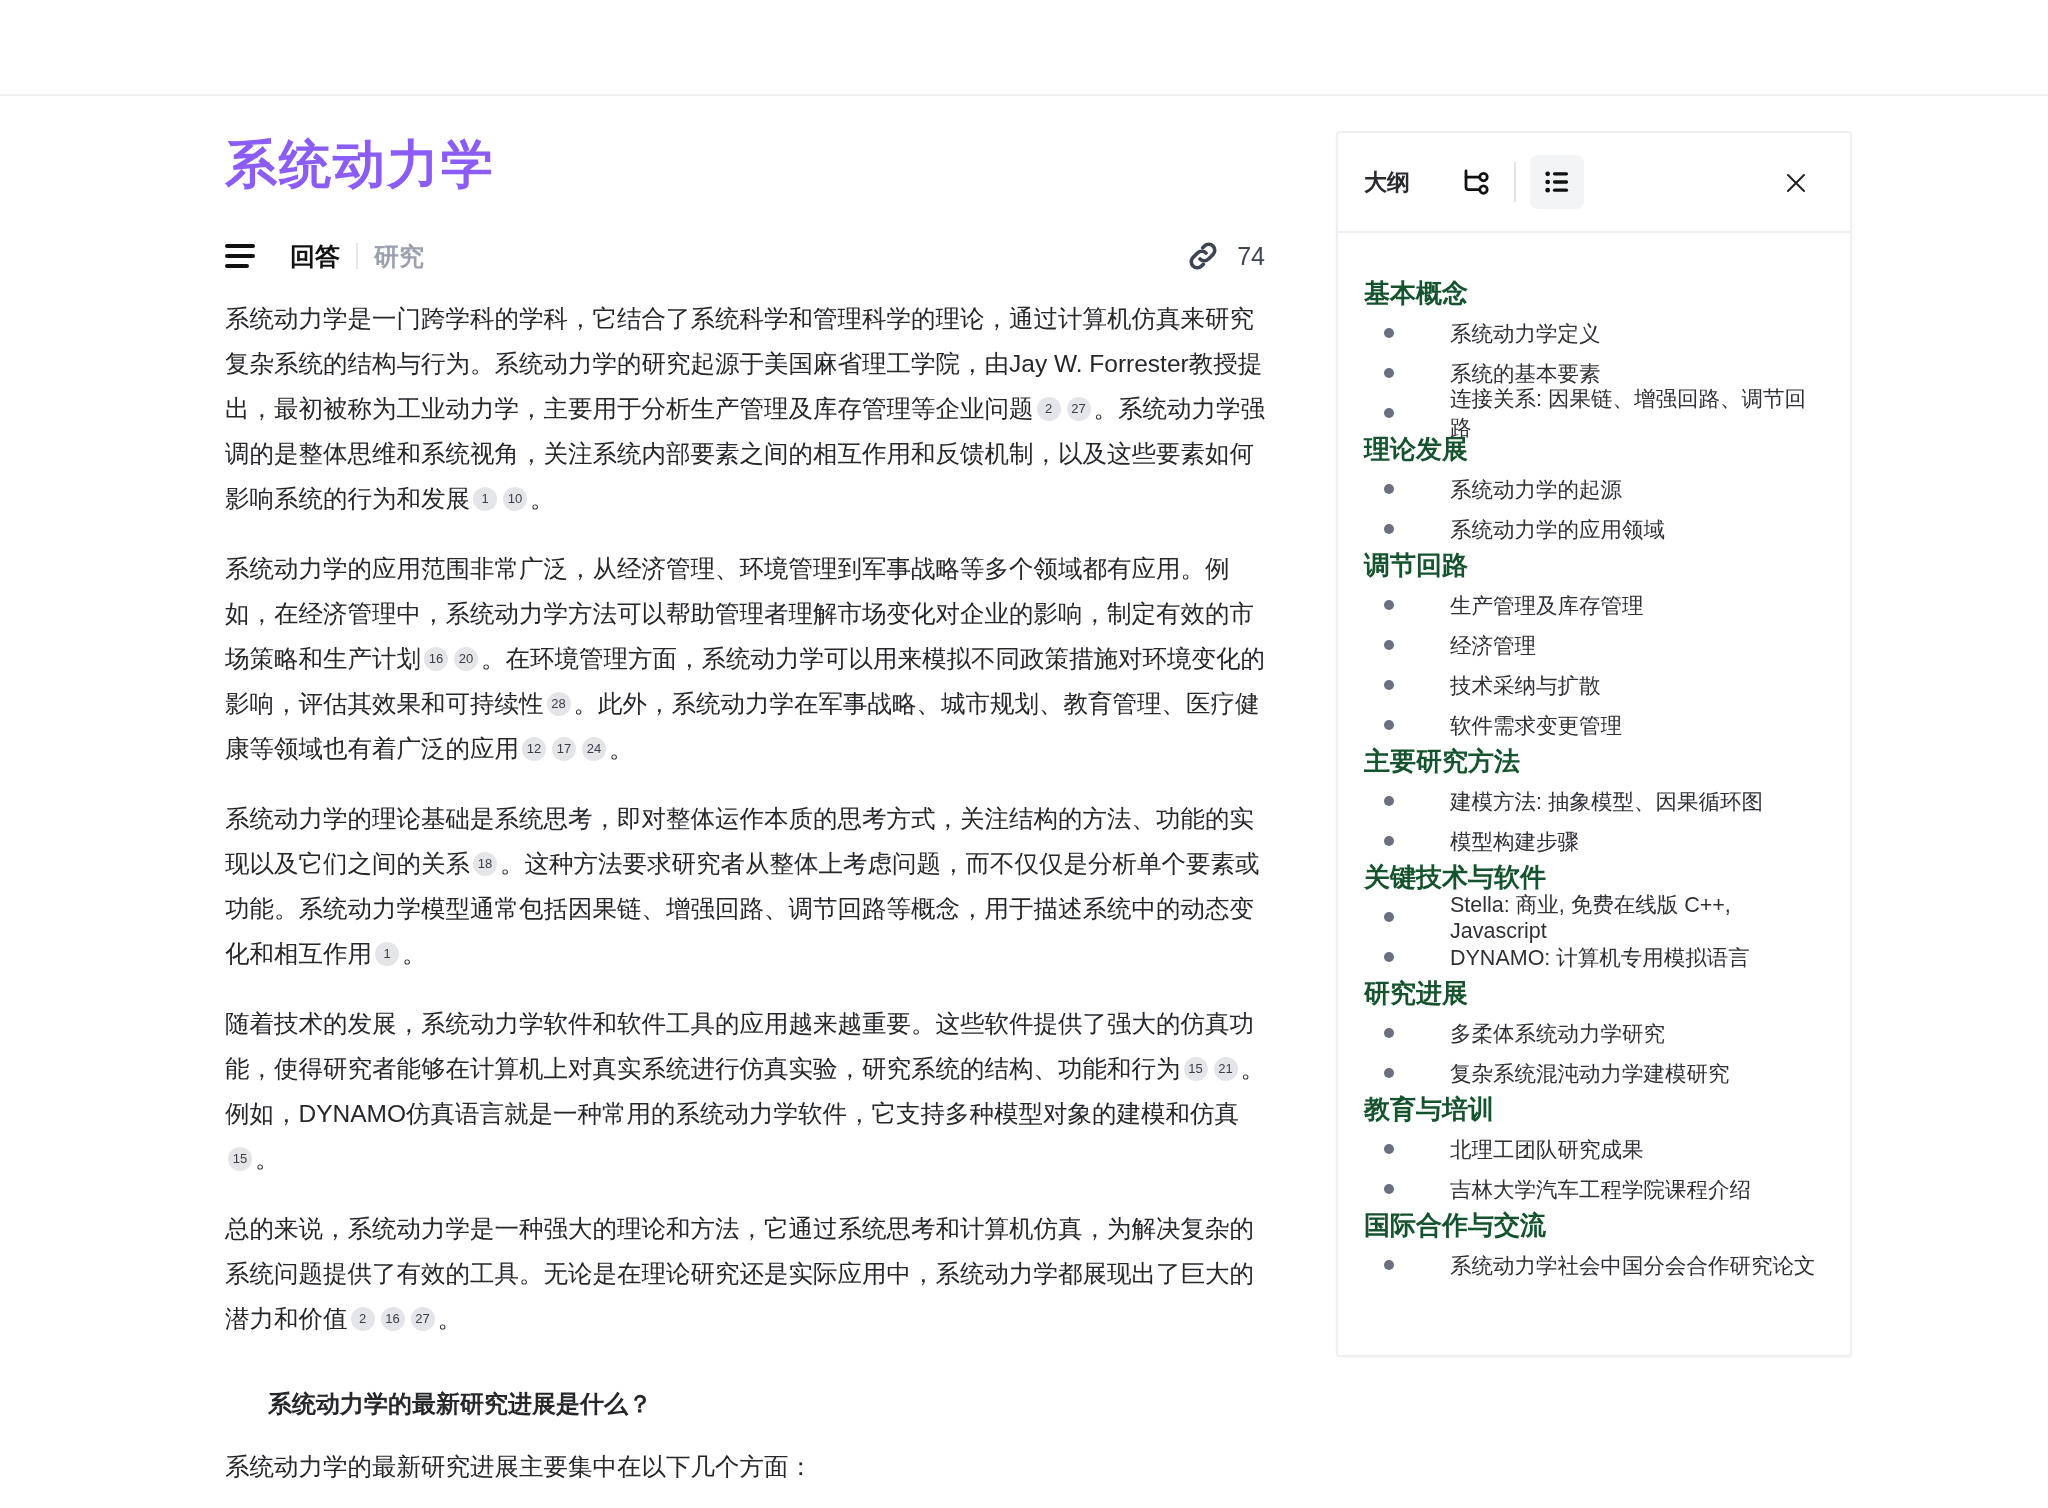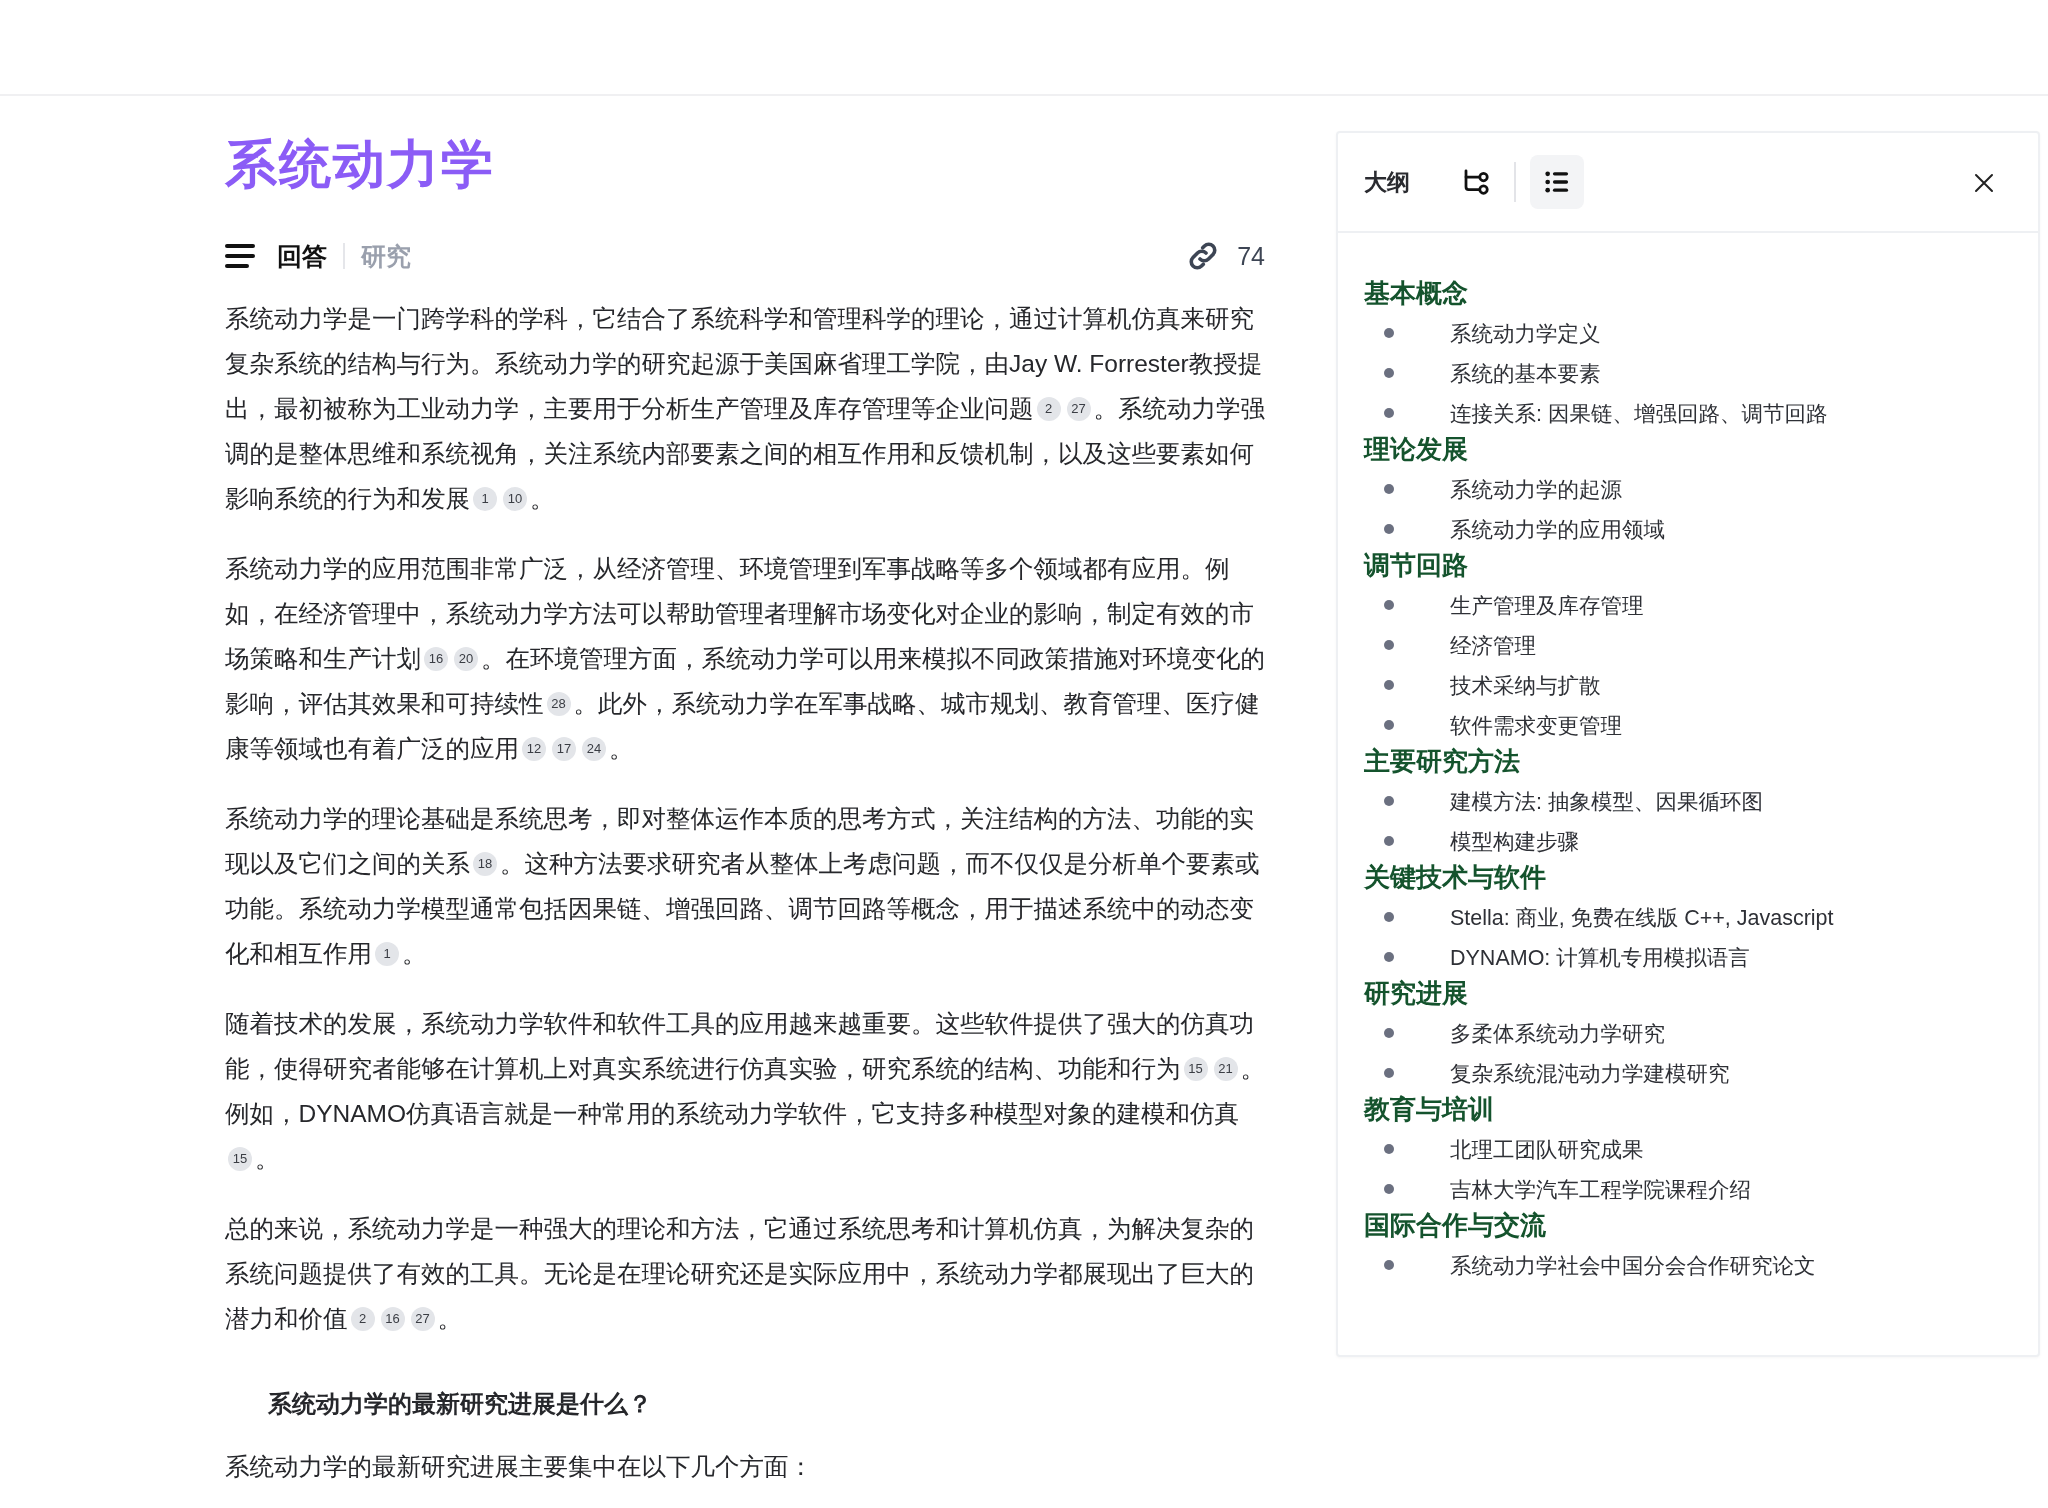--- a/index.html
+++ b/index.html
@@ -7,33 +7,33 @@
   body { font-family: "Liberation Sans", "DejaVu Sans", sans-serif; color: #26272b; position: relative; }
 
   .topbar { position: absolute; left: 0; top: 0; width: 2048px; height: 96px; border-bottom: 2px solid #f0f0f2; background: #fff; }
 
   .main { position: absolute; left: 225px; top: 96px; width: 1040px; }
   .page-title { margin-top: 38px; font-size: 52px; font-weight: 700; color: #8b5cf6; letter-spacing: 2px; line-height: 60px; }
 
   .answer-head { margin-top: 40px; height: 44px; display: flex; align-items: center; position: relative; }
   .answer-head .lines-icon { width: 30px; height: 24px; display: inline-flex; flex-direction: column; justify-content: space-between; margin-right: 22px; }
   .answer-head .lines-icon span { display: block; height: 4px; background: #111; border-radius: 2px; }
-  .tab-answer { font-size: 25px; font-weight: 700; color: #111; }
+  .tab-answer { font-size: 25px; font-weight: 700; color: #111; margin-left: 13px; }
   .tab-sep { width: 2px; height: 26px; background: #e5e6ea; margin: 0 16px; }
   .tab-research { font-size: 25px; font-weight: 700; color: #9aa0ad; }
   .ref-count { position: absolute; right: 0; top: 0; height: 44px; display: flex; align-items: center; gap: 16px; color: #3d4554; font-size: 25px; }
   .ref-count svg { width: 36px; height: 36px; }
 
   .content { margin-top: 18px; font-size: 24.5px; line-height: 45px; color: #26272b; }
   .content p { margin-bottom: 25px; }
   .cite { display: inline-block; min-width: 24px; height: 24px; border-radius: 12px; background: #e3e5e9; color: #3a3d44; font-size: 13px; line-height: 24px; text-align: center; vertical-align: middle; margin: 0 3px; padding: 0 4px; position: relative; top: -2px; }
   .q-heading { font-size: 24px; font-weight: 700; margin-top: 40px; margin-bottom: 18px; line-height: 45px; margin-left: 43px; }
   .q-answer { font-size: 24.5px; line-height: 45px; }
 
-  .outline-panel { position: absolute; left: 1336px; top: 131px; width: 704px; height: 1226px; background: #fff; border: 2px solid #eef0f3; border-radius: 4px; box-shadow: 0 1px 3px rgba(0,0,0,0.04); }
+  .outline-panel { position: absolute; left: 1336px; top: 131px; width: 516px; height: 1226px; background: #fff; border: 2px solid #eef0f3; border-radius: 4px; box-shadow: 0 1px 3px rgba(0,0,0,0.04); }
   .panel-header { height: 100px; border-bottom: 2px solid #eef0f3; display: flex; align-items: center; padding-left: 26px; position: relative; }
   .panel-title { font-size: 23px; font-weight: 700; color: #2a2b30; margin-right: 48px; }
   .mindmap-btn { width: 36px; height: 36px; display: flex; align-items: center; justify-content: center; }
   .hdr-sep { width: 2px; height: 40px; background: #e3e4e8; margin: 0 14px 0 20px; }
   .list-btn { width: 54px; height: 54px; border-radius: 8px; background: #f3f4f6; display: flex; align-items: center; justify-content: center; }
   .close-btn { position: absolute; right: 36px; top: 32px; width: 36px; height: 36px; display: flex; align-items: center; justify-content: center; }
 
   .panel-body { padding: 44px 26px 0 26px; }
   .section-title { font-size: 26px; font-weight: 700; color: #14532d; line-height: 32px; height: 36px; }
   .outline-item { display: flex; align-items: center; height: 40px; padding-left: 20px; font-size: 21.5px; color: #2e3036; gap: 36px; }

